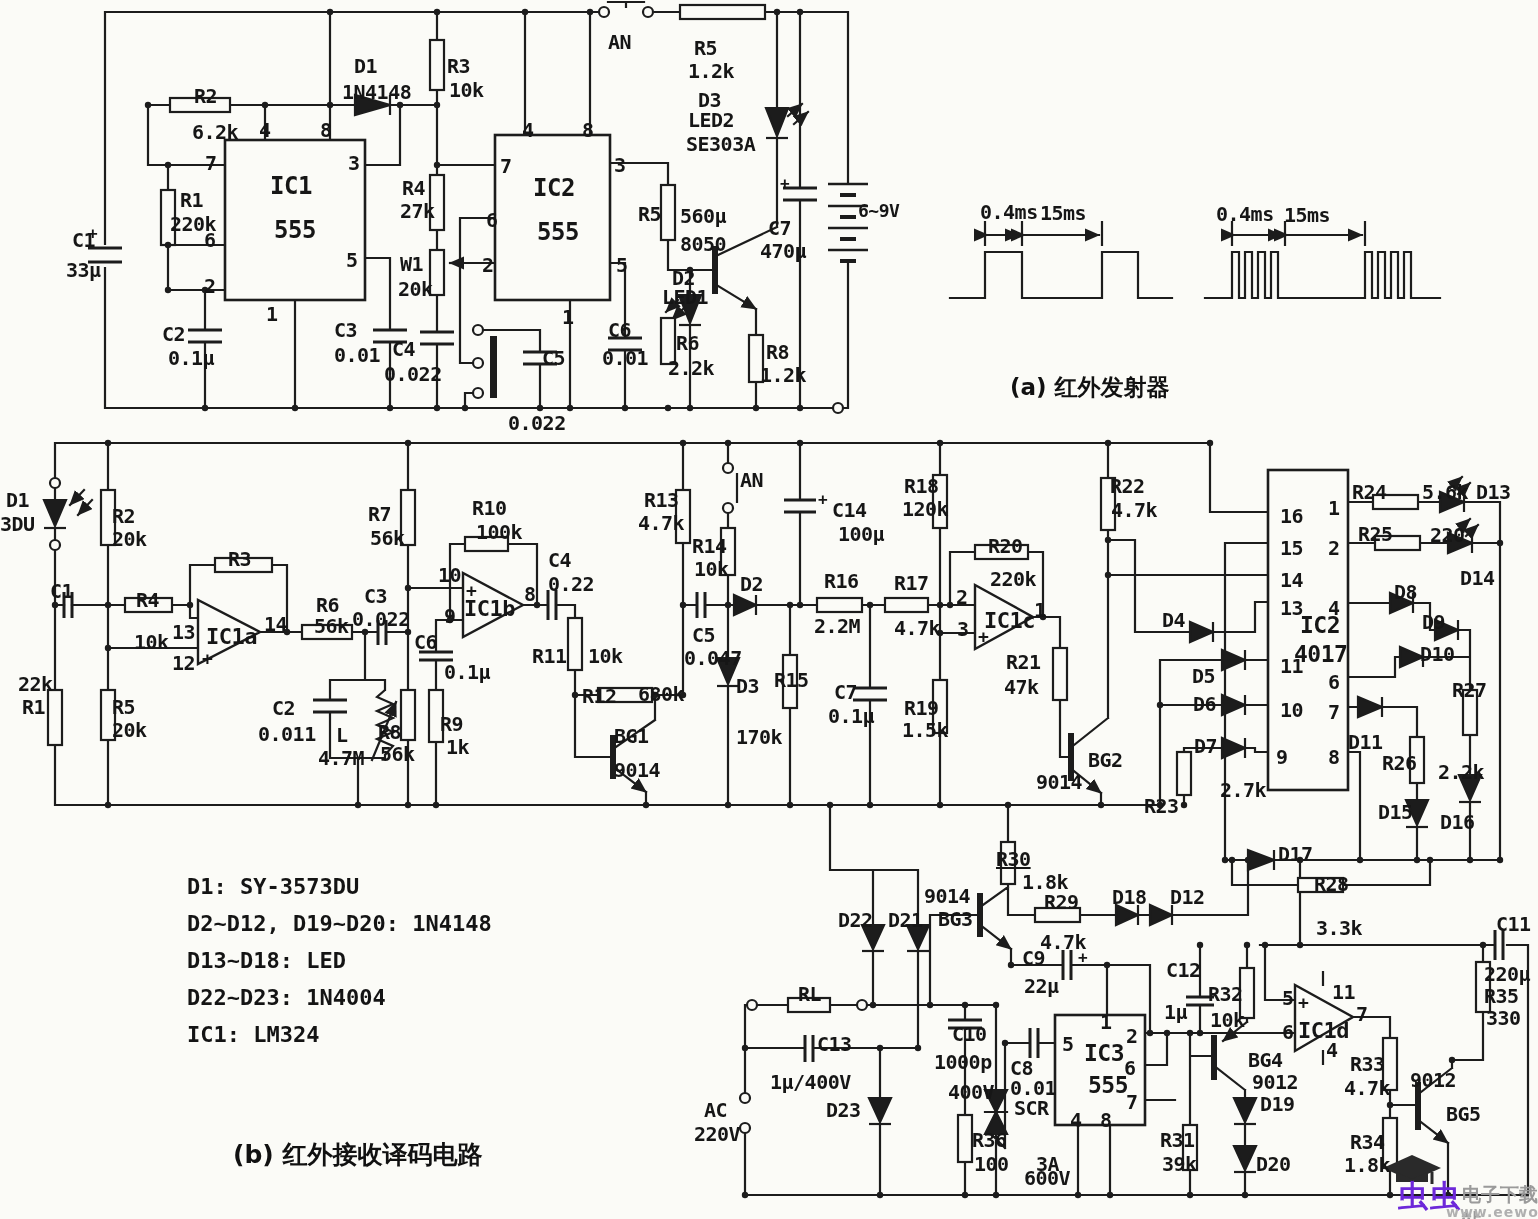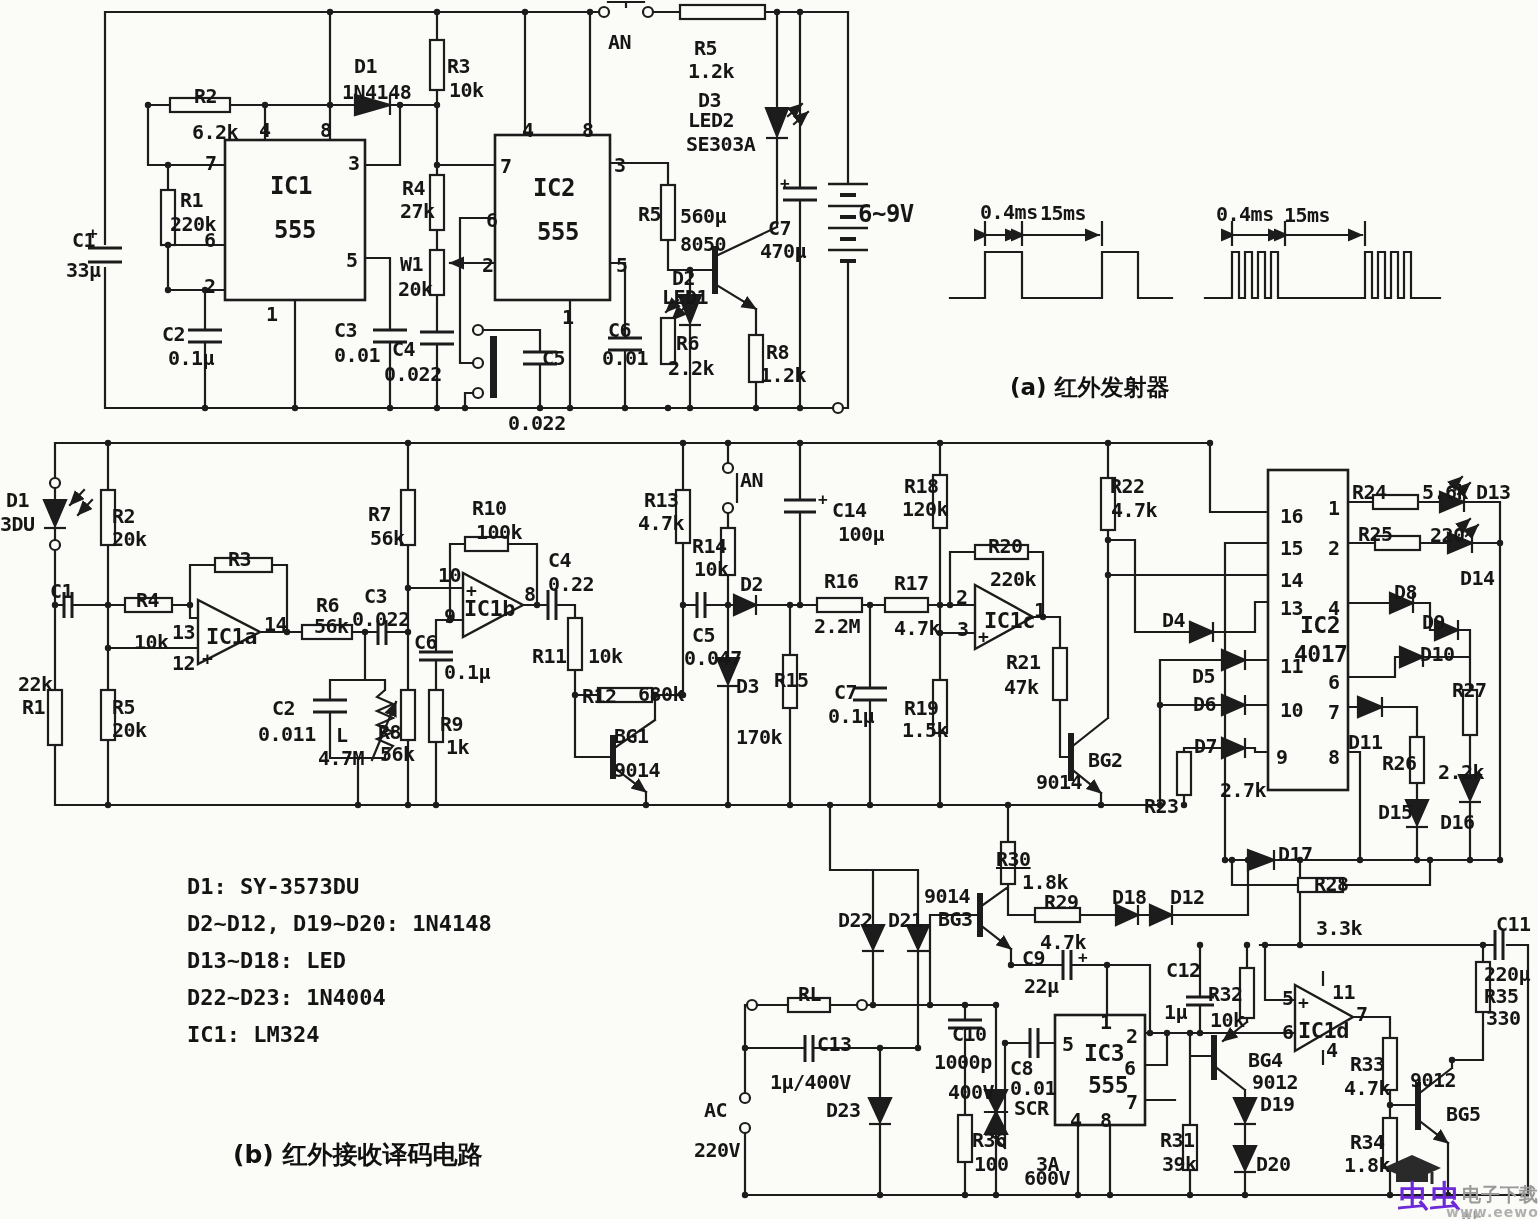--- a/index.html
+++ b/index.html
@@ -600,21 +600,21 @@
       <span class="lbl" style="left: 686px; top: 134px;">SE303A</span>
       <span class="lbl" style="left: 672px; top: 268px;">D2</span>
       <span class="lbl" style="left: 662px; top: 287px;">LED1</span>
       <span class="lbl" style="left: 676px; top: 333px;">R6</span>
       <span class="lbl" style="left: 668px; top: 358px;">2.2k</span>
       <span class="lbl" style="left: 766px; top: 342px;">R8</span>
       <span class="lbl" style="left: 760px; top: 365px;">1.2k</span>
       <span class="lbl" style="left: 768px; top: 218px;">C7</span>
       <span class="lbl" style="left: 760px; top: 241px;">470μ</span>
       <span class="lbl" style="left: 780px; top: 176px; font-size: 16px;">+</span>
-      <span class="lbl" style="left: 858px; top: 202px; font-size: 24px;">6~9V</span>
+      <span class="lbl" style="left: 858px; top: 202px; font-size: 18px;">6~9V</span>
       <span class="lbl" style="left: 6px; top: 490px;">D1</span>
       <span class="lbl" style="left: 0px; top: 514px;">3DU</span>
       <span class="lbl" style="left: 112px; top: 506px;">R2</span>
       <span class="lbl" style="left: 112px; top: 529px;">20k</span>
       <span class="lbl" style="left: 368px; top: 504px;">R7</span>
       <span class="lbl" style="left: 370px; top: 528px;">56k</span>
       <span class="lbl" style="left: 228px; top: 549px;">R3</span>
       <span class="lbl" style="left: 50px; top: 581px;">C1</span>
       <span class="lbl" style="left: 136px; top: 590px;">R4</span>
       <span class="lbl" style="left: 134px; top: 632px;">10k</span>
@@ -750,21 +750,21 @@
       <span class="lbl" style="left: 1024px; top: 976px;">22μ</span>
       <span class="lbl" style="left: 1078px; top: 950px; font-size: 16px;">+</span>
       <span class="lbl" style="left: 952px; top: 1024px;">C10</span>
       <span class="lbl" style="left: 934px; top: 1052px;">1000p</span>
       <span class="lbl" style="left: 948px; top: 1082px;">400V</span>
       <span class="lbl" style="left: 972px; top: 1130px;">R36</span>
       <span class="lbl" style="left: 974px; top: 1154px;">100</span>
       <span class="lbl" style="left: 774px; top: 1034px; margin-left: 43px;">C13</span>
       <span class="lbl" style="left: 770px; top: 1072px;">1μ/400V</span>
       <span class="lbl" style="left: 704px; top: 1100px;">AC</span>
-      <span class="lbl" style="left: 694px; top: 1124px; margin-top: 16px;">220V</span>
+      <span class="lbl" style="left: 694px; top: 1124px;">220V</span>
       <span class="lbl" style="left: 826px; top: 1100px;">D23</span>
       <span class="lbl" style="left: 798px; top: 984px;">RL</span>
       <span class="lbl" style="left: 1010px; top: 1058px;">C8</span>
       <span class="lbl" style="left: 1010px; top: 1078px;">0.01</span>
       <span class="lbl" style="left: 1062px; top: 1034px;">5</span>
       <span class="lbl" style="left: 1084px; top: 1042px; font-size: 23px;">IC3</span>
       <span class="lbl" style="left: 1088px; top: 1074px; font-size: 23px;">555</span>
       <span class="lbl" style="left: 1100px; top: 1012px;">1</span>
       <span class="lbl" style="left: 1126px; top: 1026px;">2</span>
       <span class="lbl" style="left: 1124px; top: 1058px;">6</span>

